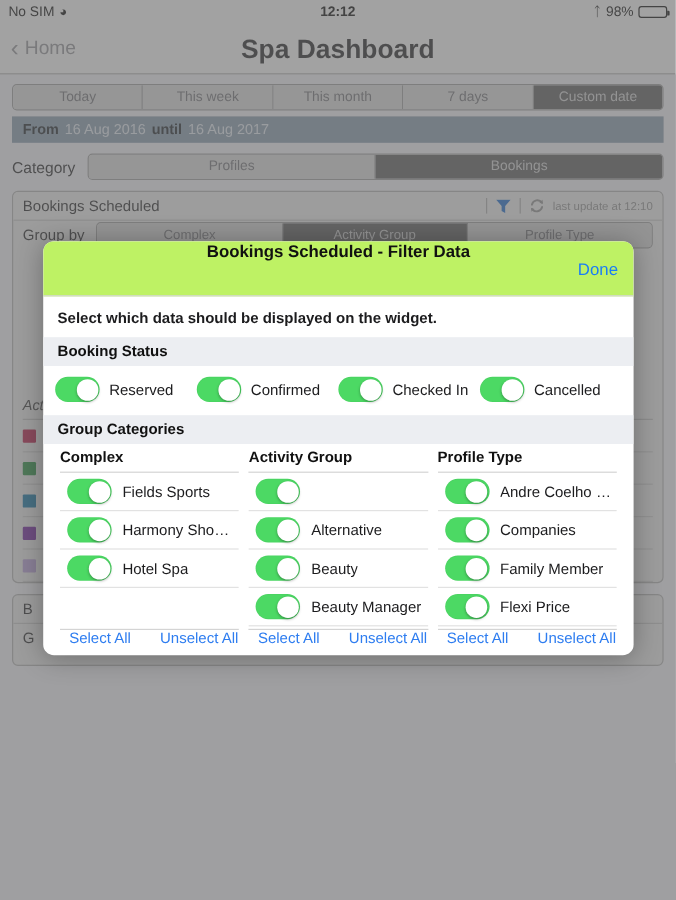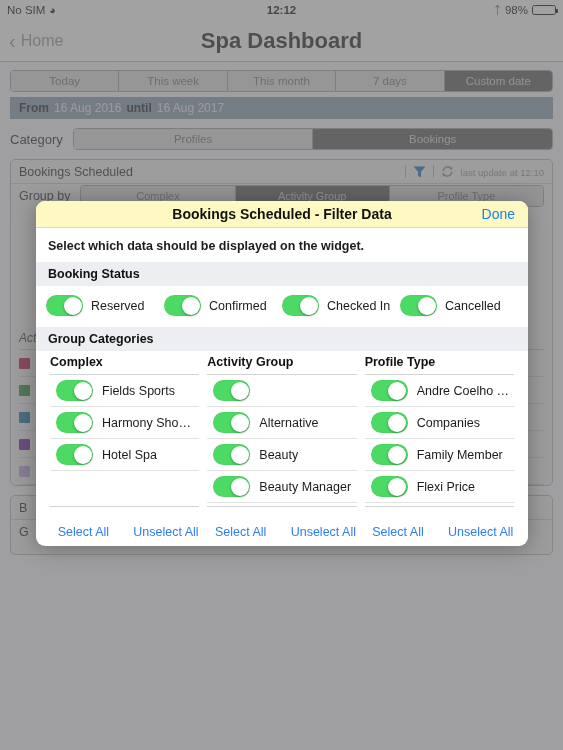--- a/index.html
+++ b/index.html
@@ -122,22 +122,22 @@
   .w2-row { height: 24px; display:flex; align-items:center; padding:0 8px; font-size:12.5px; color:#1c1c1e;}
 
   
   .modal {
     position: absolute; left: 36px; top: 201px; width: 492px; height: 345px;
     background: #fff; border-radius: 9px; z-index: 100;
     box-shadow: 0 2px 22px rgba(0,0,0,0.30); overflow: hidden;
     display: flex; flex-direction: column;
   }
   .modal-head {
-    height: 27px; display: flex; align-items: center; justify-content: center;
-    position: relative; border-bottom: 1px solid #d6d6d6; background: #fef9c3;
+    height: 46px; display: flex; justify-content: center;
+    position: relative; border-bottom: 1px solid #d6d6d6; background: #bef264;
   }
   .modal-title { font-size: 14px; font-weight: 700; color: #111; }
   .done-btn {
     position: absolute; right: 13px; top: 50%; transform: translateY(-50%);
     font-size: 14px; color: #1a7df5;
   }
   .modal-sub { padding: 11px 12px 9px 12px; font-size: 12.5px; color: #1c1c1e; font-weight: bold; }
 
   .sec-head {
     background: #eceef2; padding: 5px 12px; font-size: 12.5px; font-weight: 700; color: #111;
@@ -164,21 +164,21 @@
   .opt-row {
     display: flex; align-items: center; gap: 9px; height: 32px;
     border-bottom: 1px solid #e2e2e2;
   }
   .opt-row span {
     font-size: 12.5px; color: #1c1c1e; white-space: nowrap;
     overflow: hidden; text-overflow: ellipsis;
   }
   .opt-row .toggle { margin-left: 6px; }
   .col-foot {
-    display: flex; gap: 16px; padding: 18px 0 7px 0; border-top: 1px solid #d4d4d4;
+    display: flex; gap: 16px; padding: 0 0 7px 0; border-top: 1px solid #d4d4d4;
   }
   .col-foot a { flex: 1; text-align: center; font-size: 12.5px; color: #2e7df0; text-decoration: none; }
 </style>
 </head>
 <body>
 
 <div id="root">
 
   <div class="bg-app">
 

